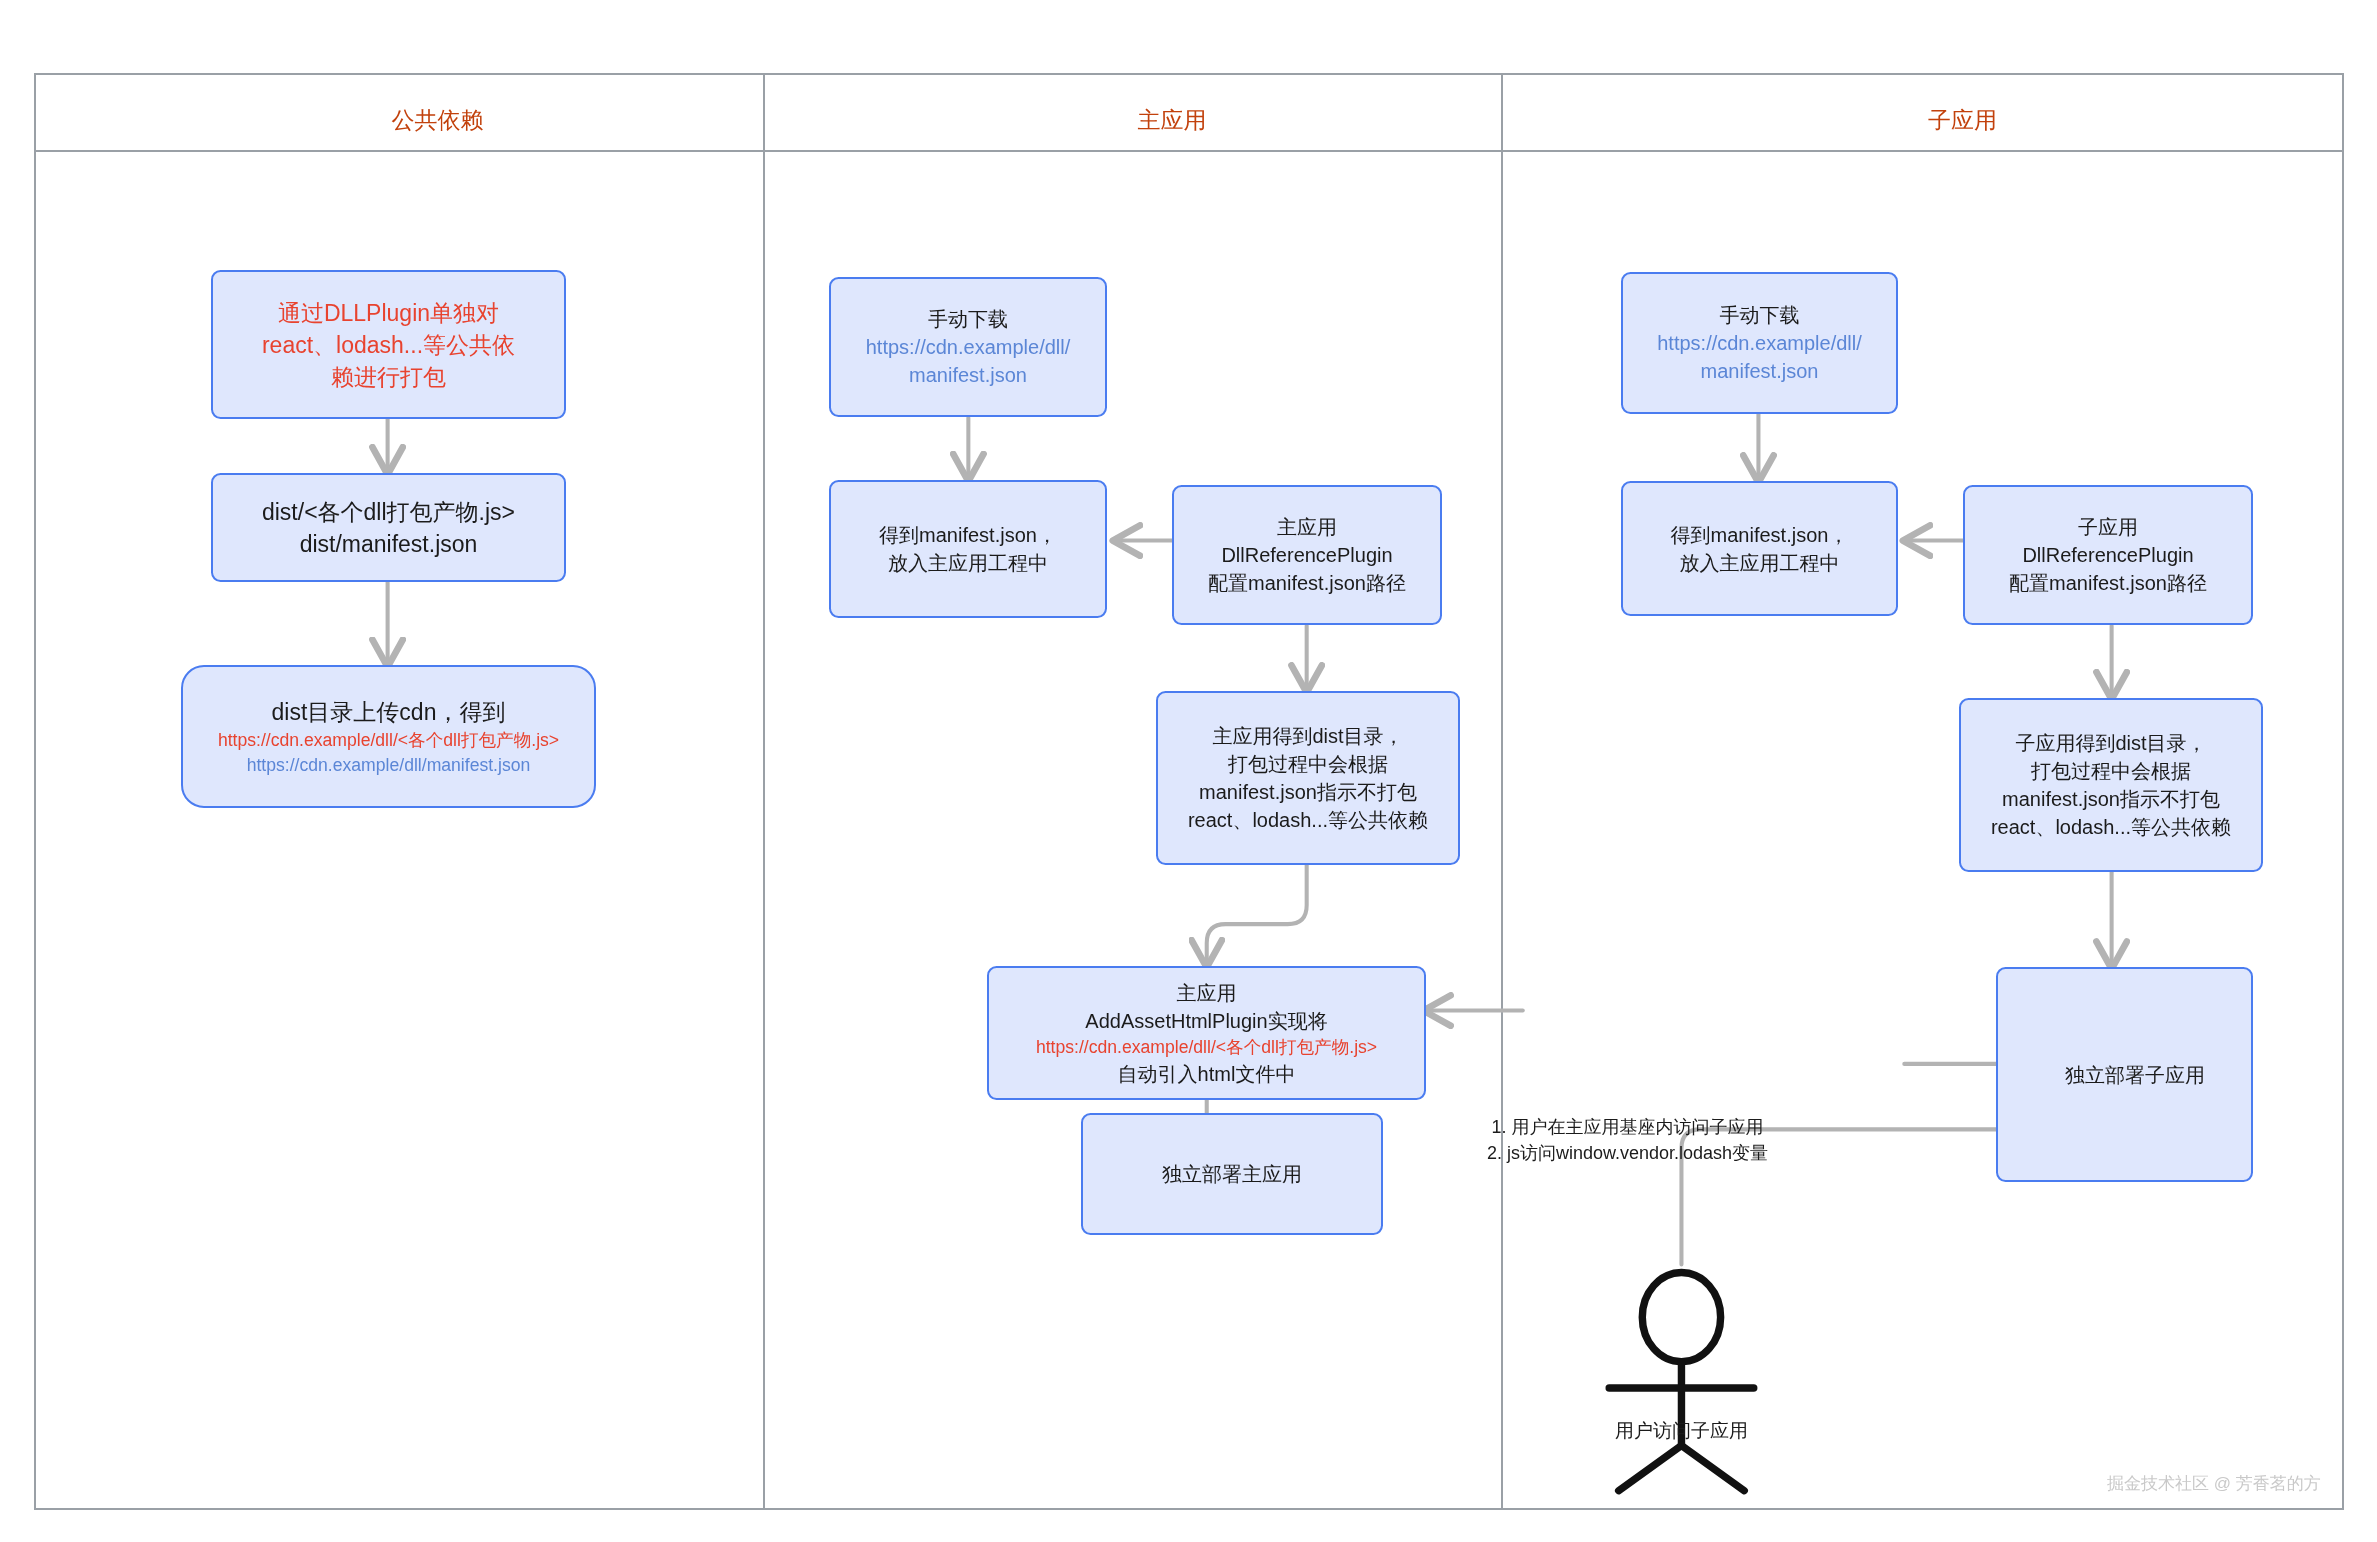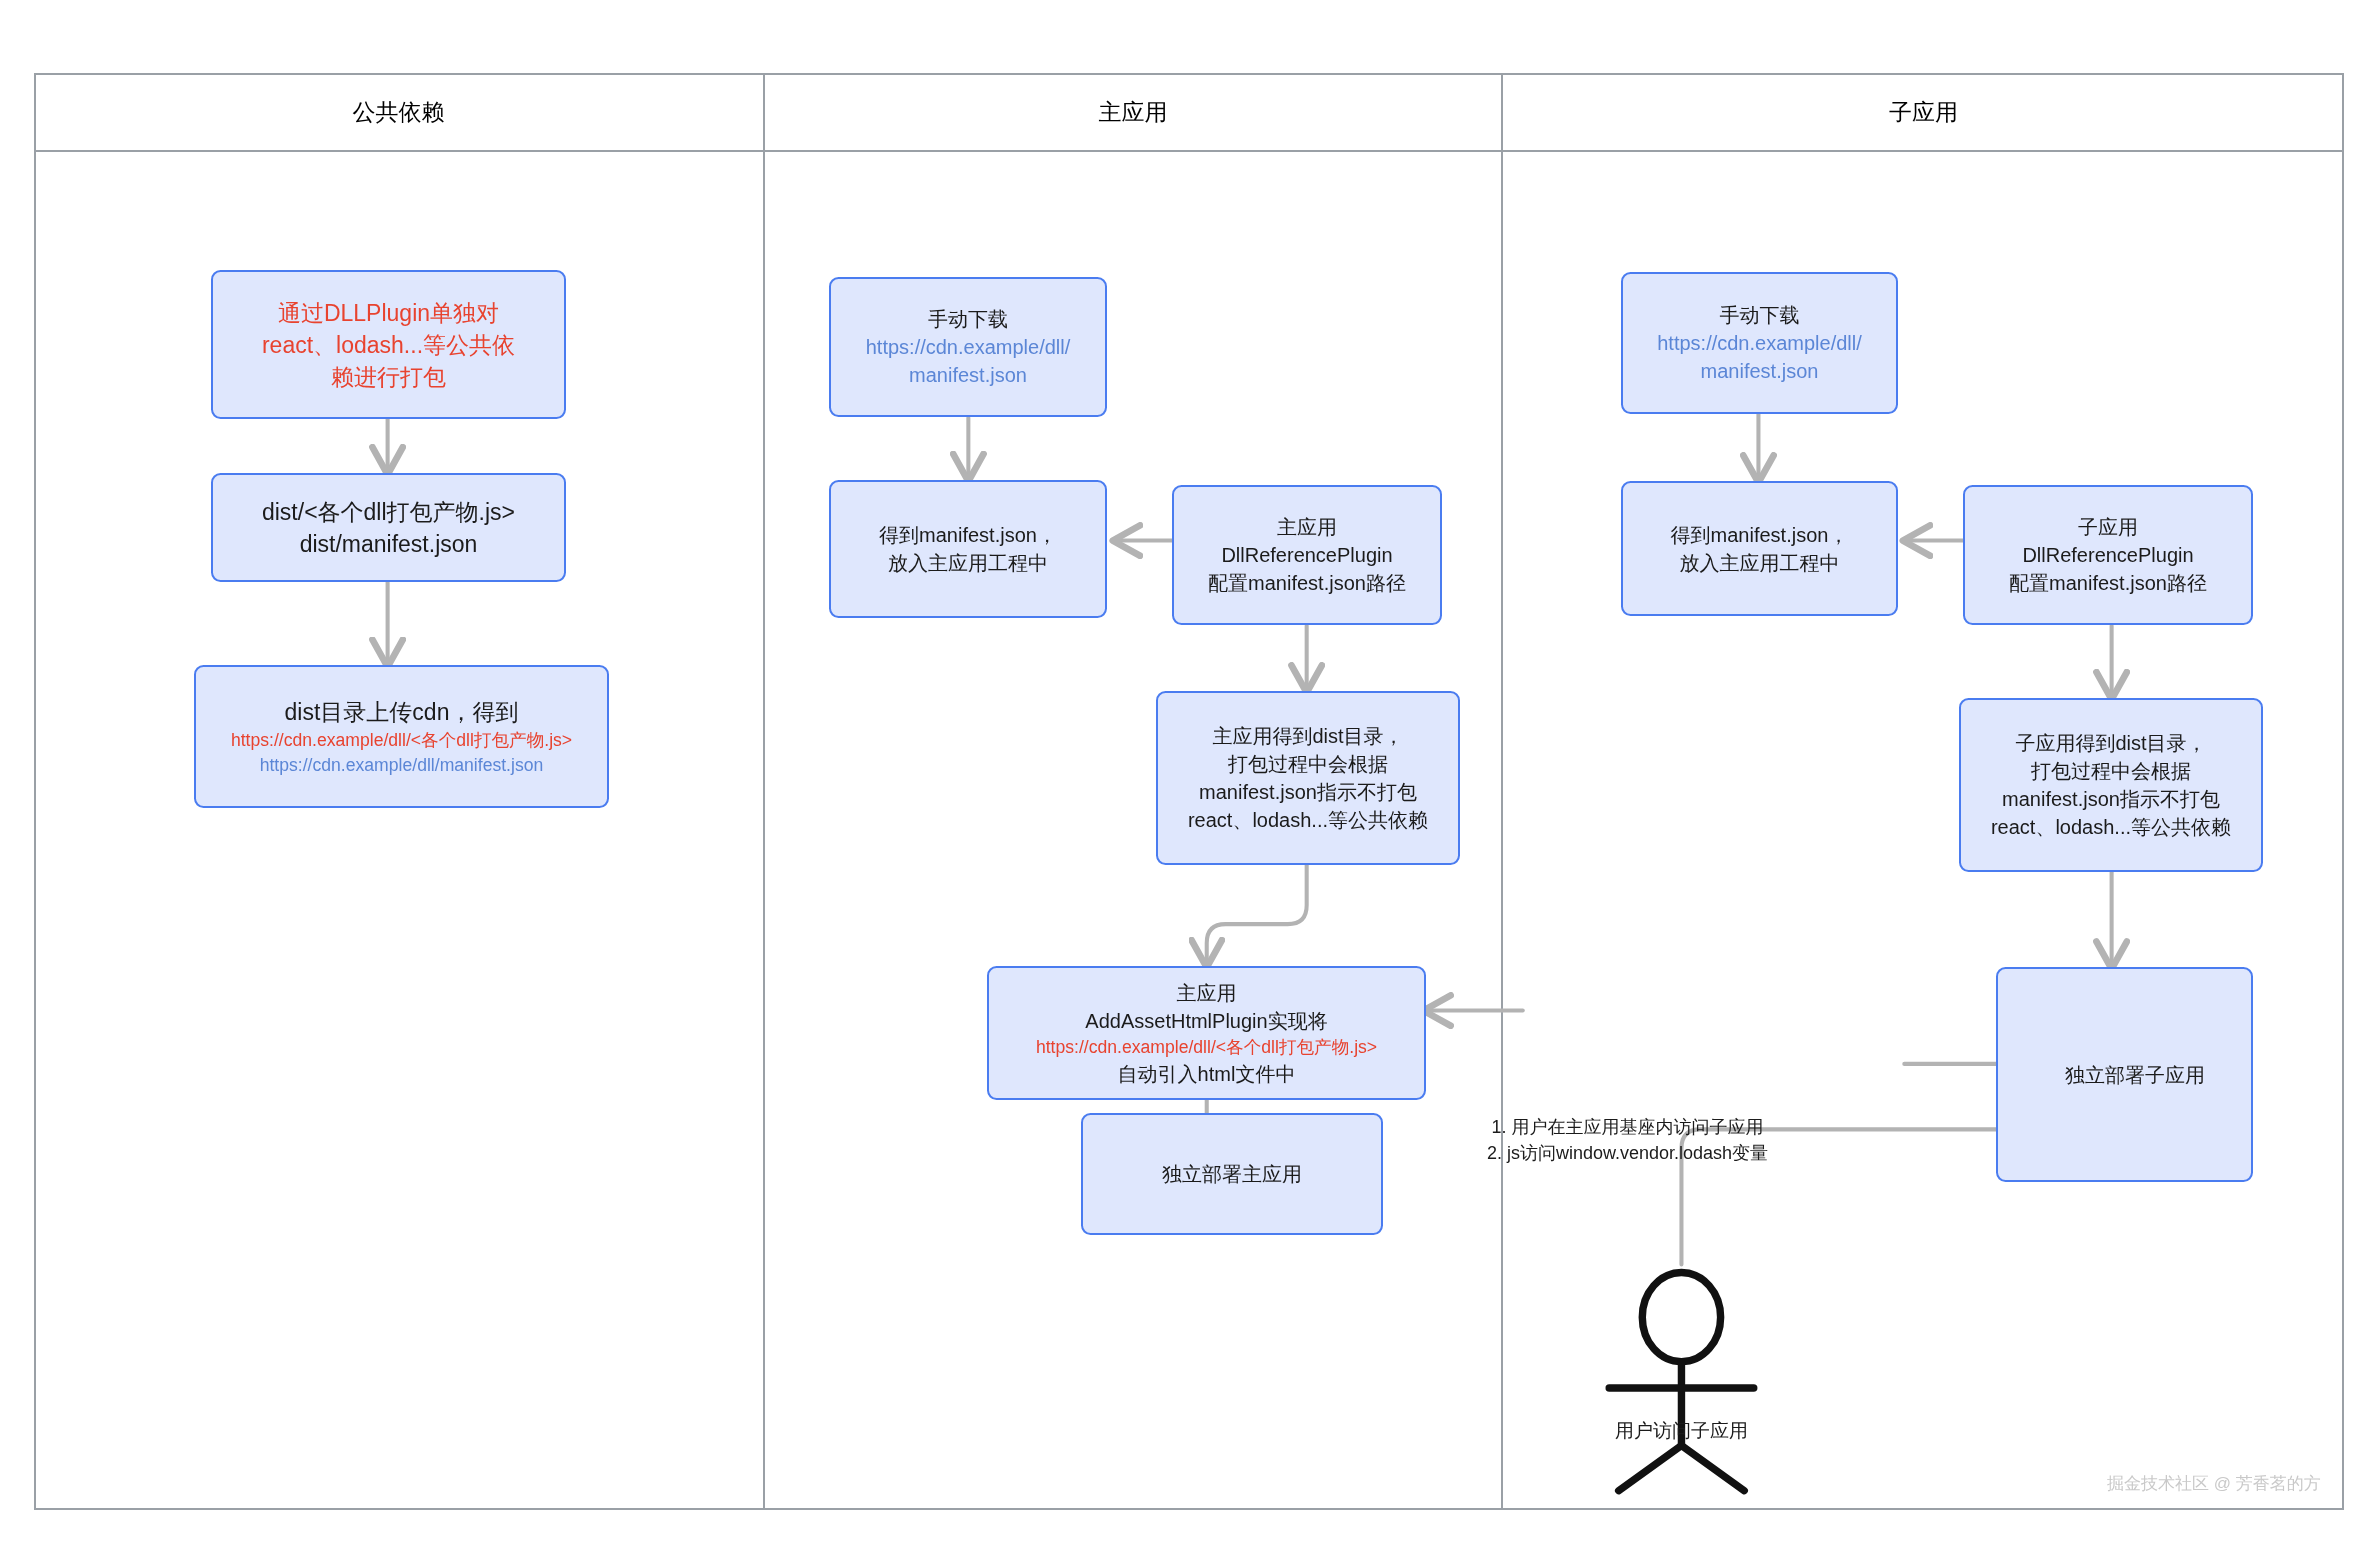--- a/index.html
+++ b/index.html
@@ -14,22 +14,22 @@
     position:absolute;left:34px;top:73px;width:2310px;height:1437px;
     border:2px solid #9aa0a6;box-sizing:border-box;background:#fff;
   }
   .lane-header-rule{
     position:absolute;left:34px;top:150px;width:2310px;height:2px;background:#9aa0a6;
   }
   .lane-divider{
     position:absolute;top:73px;width:2px;height:1437px;background:#9aa0a6;
   }
   .lane-title{
-    position:absolute;top:95px;height:34px;line-height:34px;
-    text-align:center;font-size:23px;color:#000000;
+    position:absolute;top:103px;height:34px;line-height:34px;
+    text-align:center;font-size:23px;color:#c2410c;margin-left:39px;
   }
 
   
   .node{
     position:absolute;box-sizing:border-box;
     background:#dfe7fd;border:2px solid #4a7cf0;border-radius:9.5px;
     display:flex;align-items:center;justify-content:center;
     text-align:center;color:#1b1b1b;
     padding:4px 6.8px;
   }
@@ -126,21 +126,21 @@
   </div>
 
   <div class="node" style="left:211px;top:270px;width:355px;height:149px;">
     <span class="txt f34 red">
       <span class="line">通过DLLPlugin单独对</span>
       <span class="line">react、lodash...等公共依</span>
       <span class="line">赖进行打包</span>
     </span>
   </div>
 
-  <div class="node" style="left:194px;top:665px;width:415px;height:143px;">
+  <div class="node" style="left:181px;top:665px;width:415px;height:143px;border-radius:23px;">
     <span class="txt">
       <span class="line f34">dist目录上传cdn，得到</span>
       <span class="line f26 red">https://cdn.example/dll/&lt;各个dll打包产物.js&gt;</span>
       <span class="line f26 blue">https://cdn.example/dll/manifest.json</span>
     </span>
   </div>
 
   <div class="node" style="left:829px;top:277px;width:278px;height:140px;">
     <span class="txt f30">
       <span class="line">手动下载</span>

